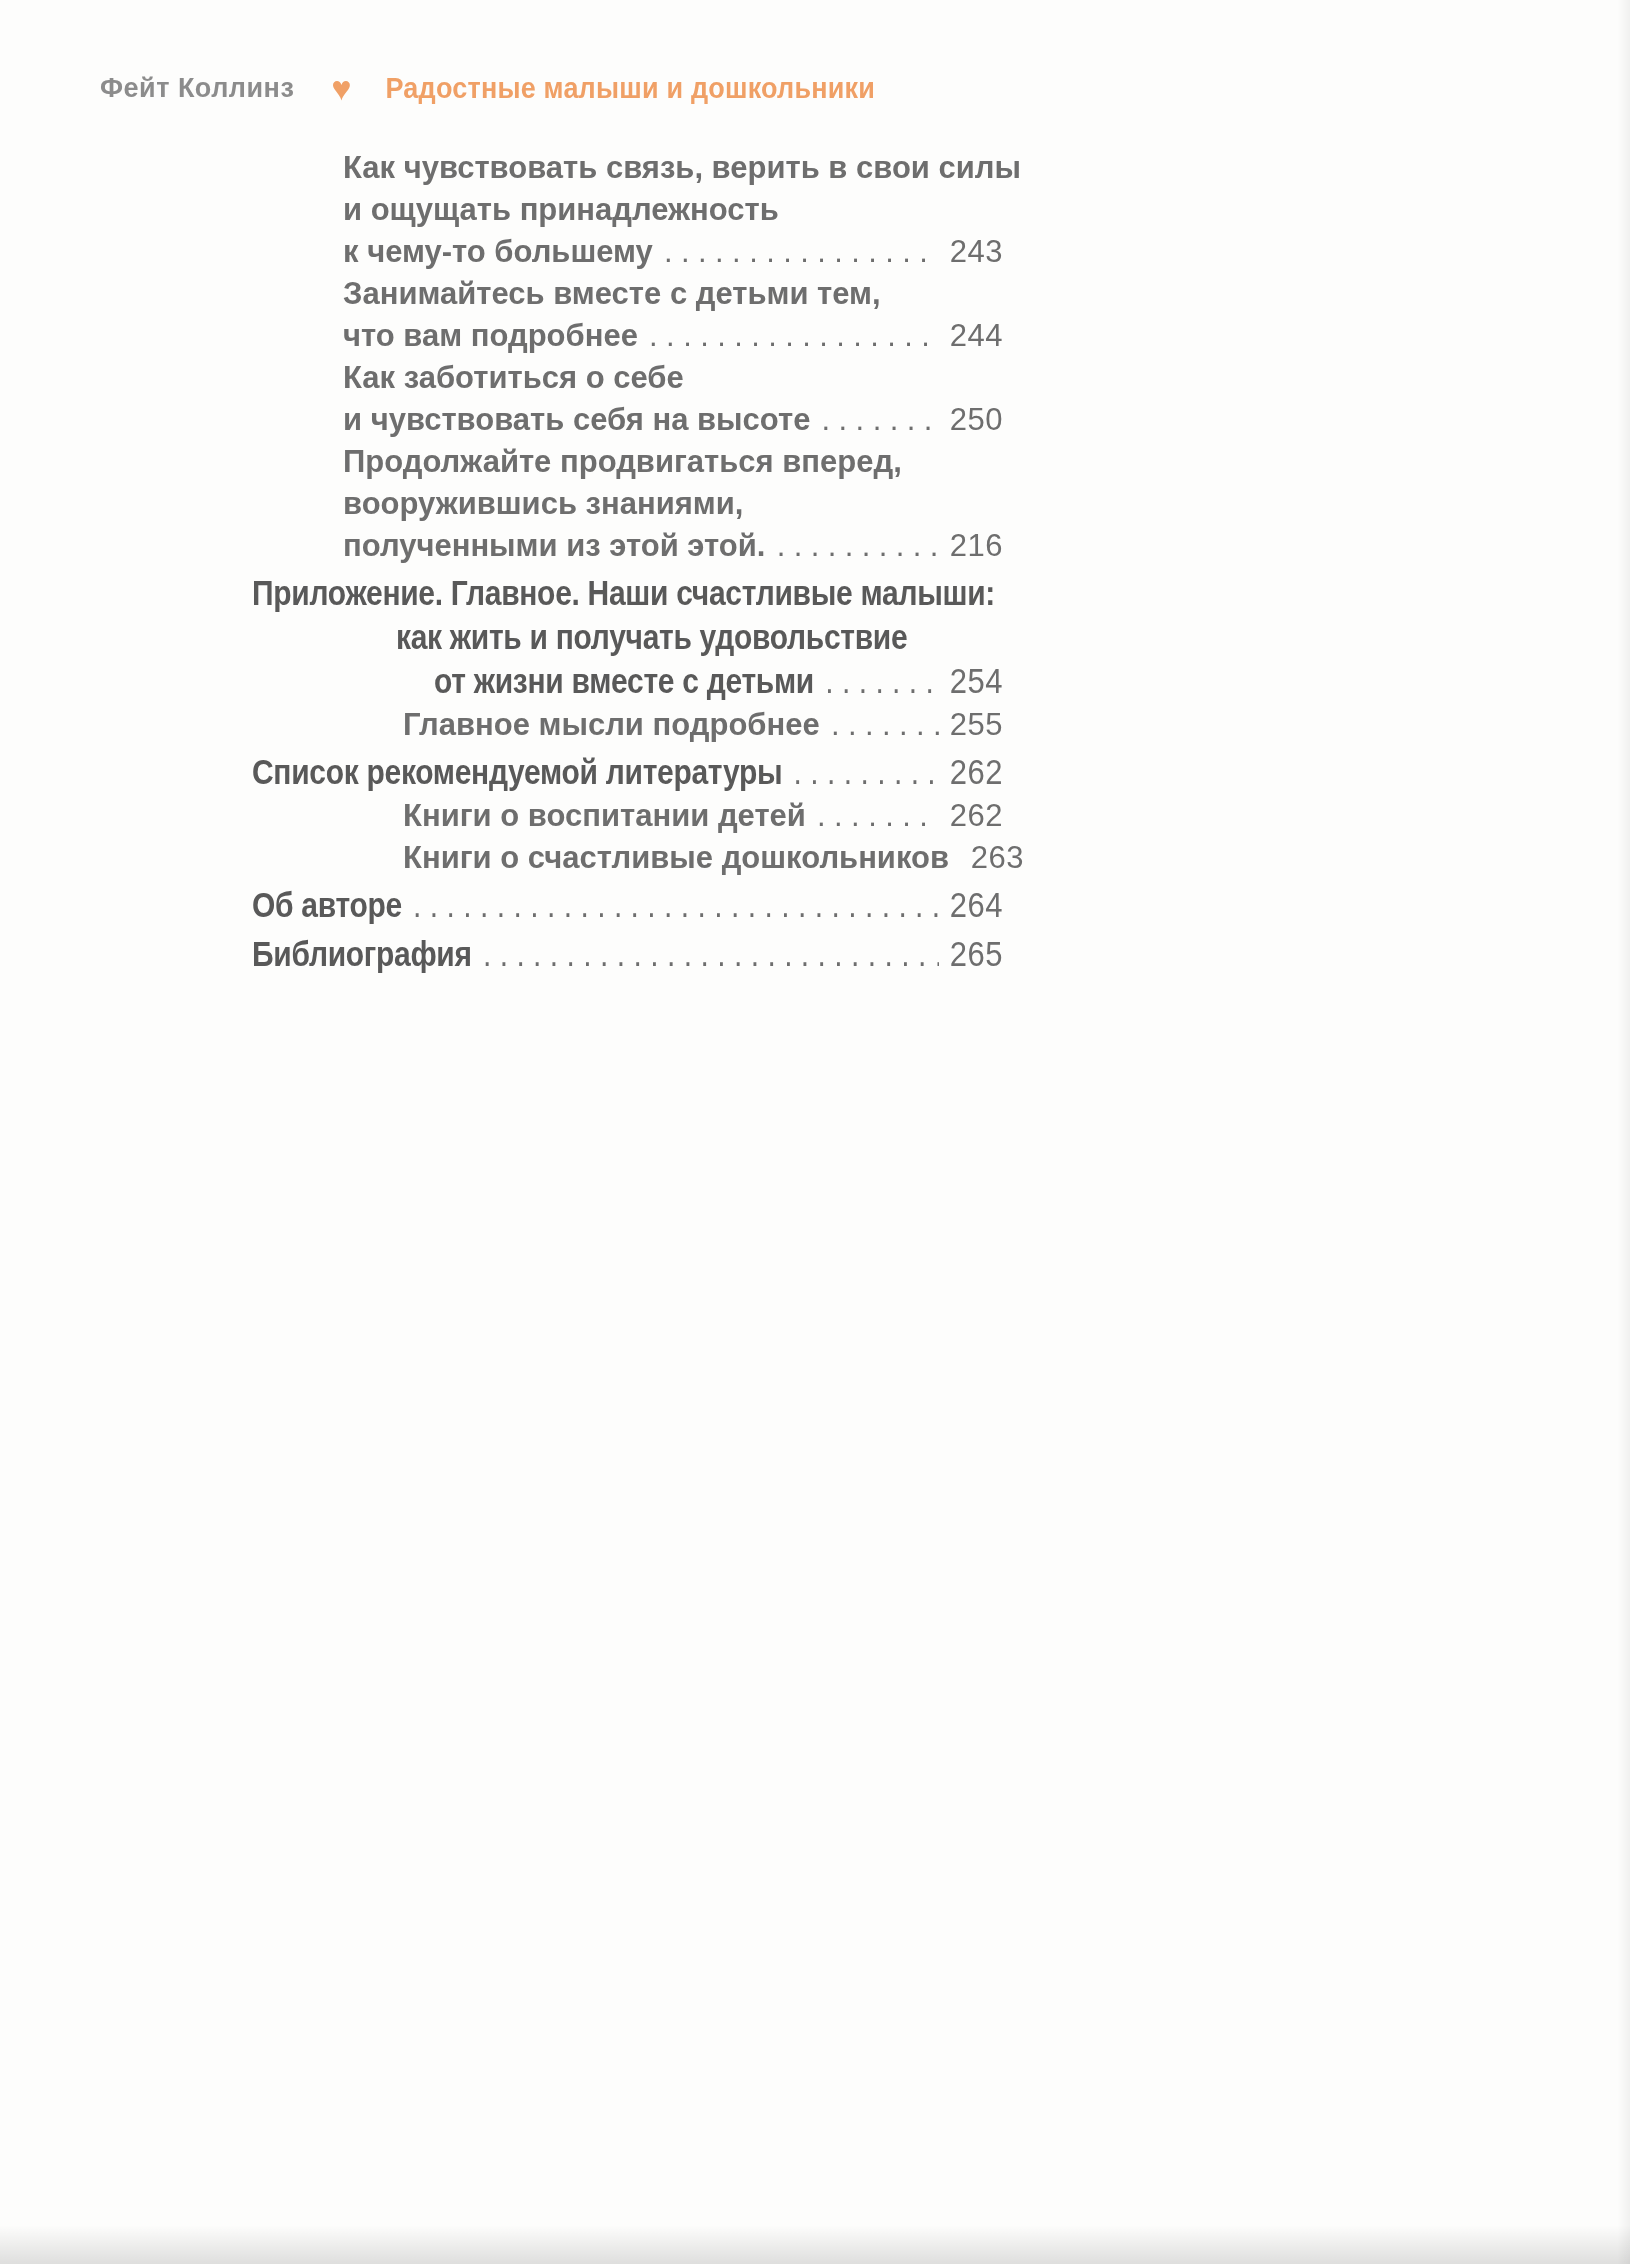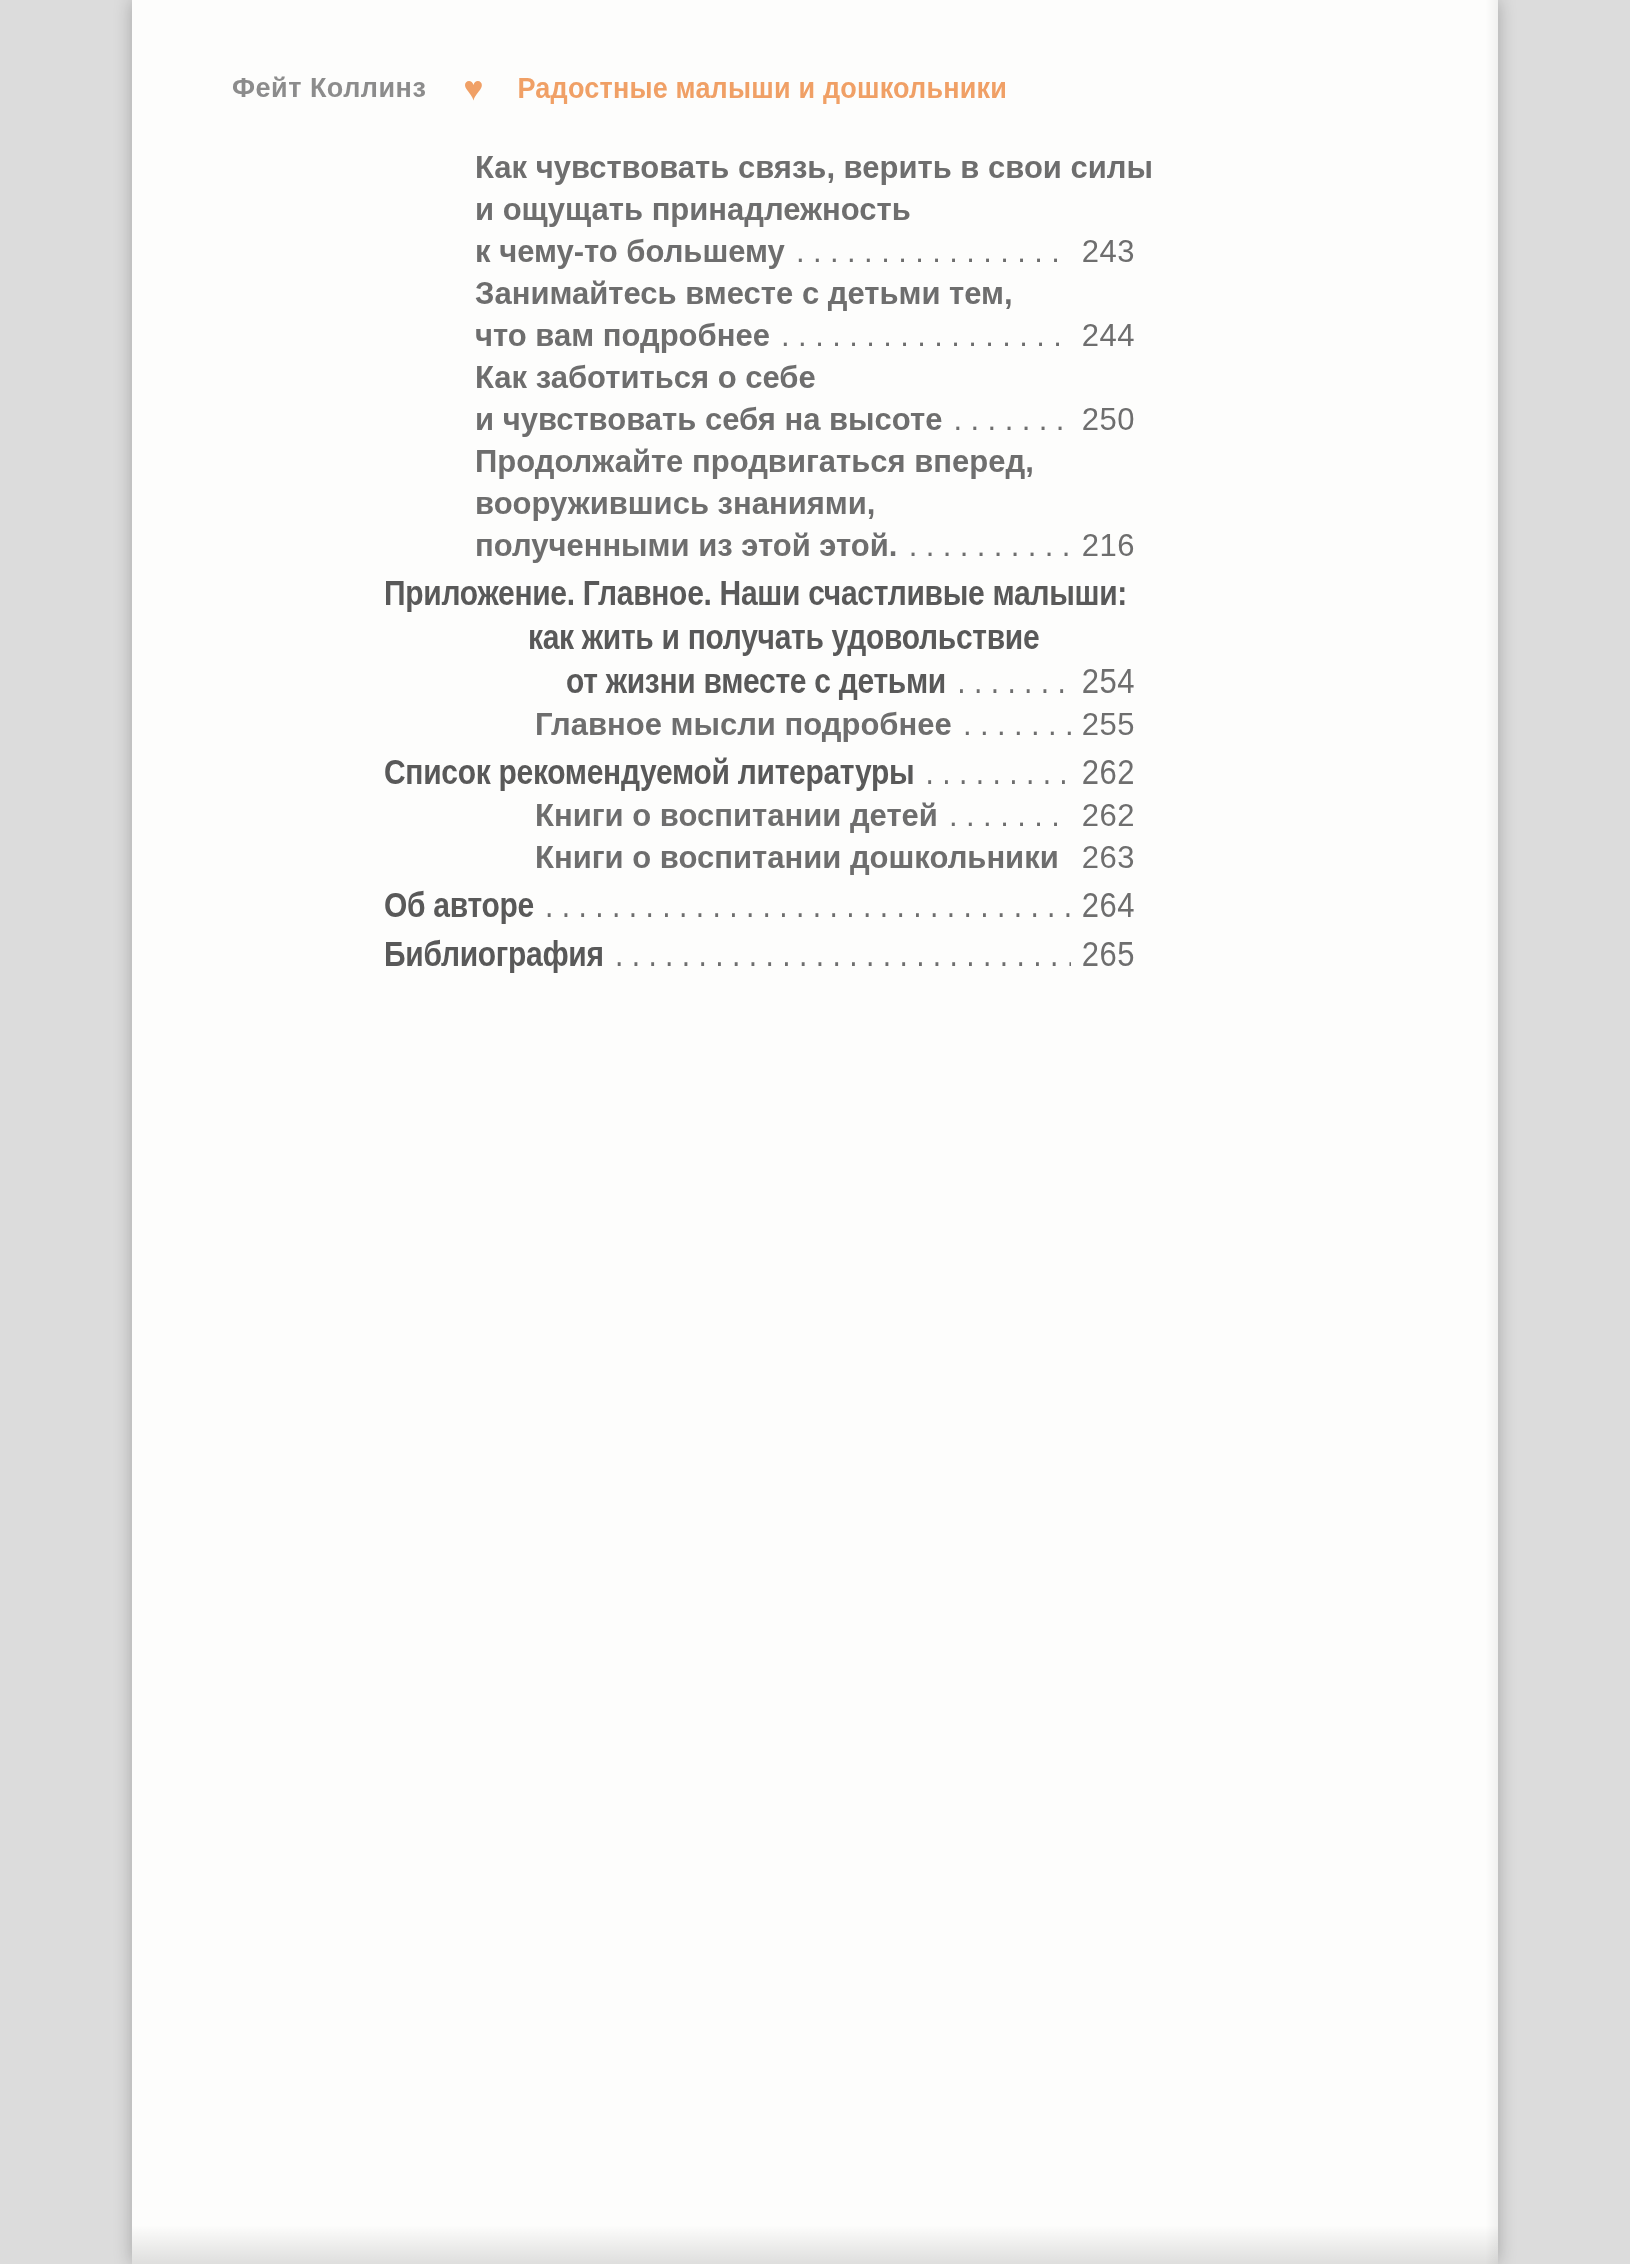--- a/index.html
+++ b/index.html
@@ -1,21 +1,21 @@
 <!DOCTYPE html>
 <html style="--accent: #f0a066; --heading: #595959; --body: #6e6e6e;font-size:15px"><head>
 <meta charset="utf-8">
 <style>
   * { margin:0; padding:0; box-sizing:border-box; }
   html,body { background:#dcdcdc; }
   body { font-family:"Liberation Sans", sans-serif; }
 
   .page {
     position:relative;
-    width:1366px; height:2264px;
+    width:1630px; height:2264px;
     margin:0 auto;
     background:#fdfdfc;
     overflow:hidden;
     box-shadow:0 0 17px rgba(0,0,0,.25);
   }
   .scan-edge-bottom {
     position:absolute; left:0; right:0; bottom:0; height:39px;
     background:linear-gradient(to bottom, rgba(0,0,0,0), rgba(0,0,0,.12));
     pointer-events:none;
   }
@@ -152,21 +152,21 @@
       </div>
       <div class="entry lv-sub2">
         <div class="line last">
           <span class="txt">Книги о воспитании детей</span>
           <span class="leader">................................................................................</span>
           <span class="pagenum">262</span>
         </div>
       </div>
       <div class="entry lv-sub2">
         <div class="line last">
-          <span class="txt">Книги о воспитании дошкольники</span>
+          <span class="txt">Книги о счастливые дошкольников</span>
           <span class="leader">................................................................................</span>
           <span class="pagenum">263</span>
         </div>
       </div>
       <div class="entry heading lv-top">
         <div class="line last">
           <span class="txt">Об авторе</span>
           <span class="leader">................................................................................</span>
           <span class="pagenum">264</span>
         </div>

